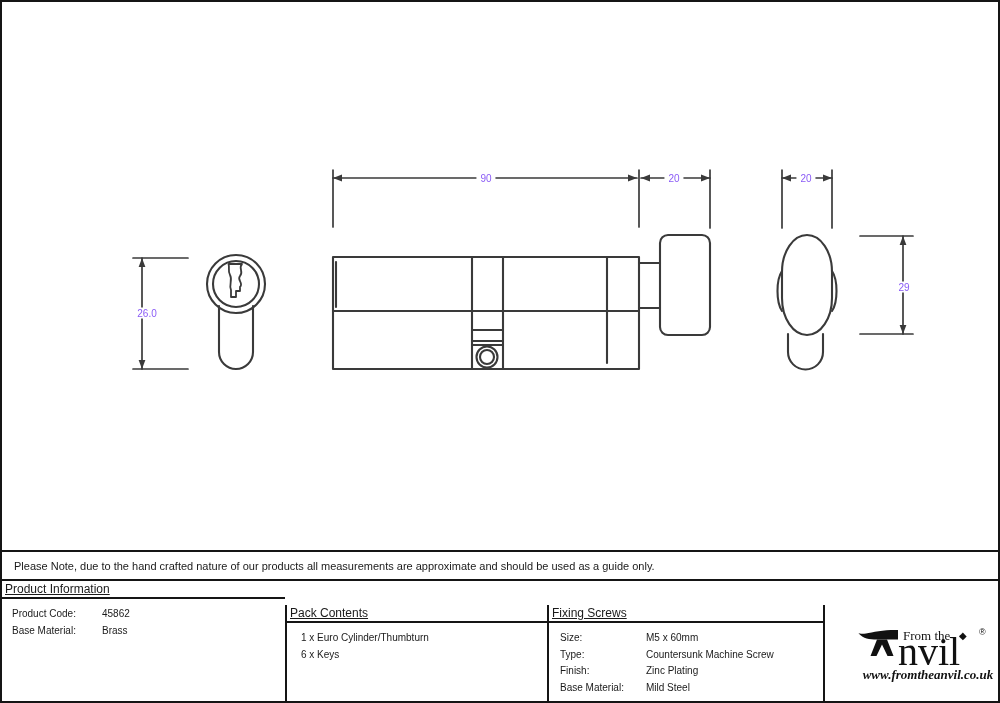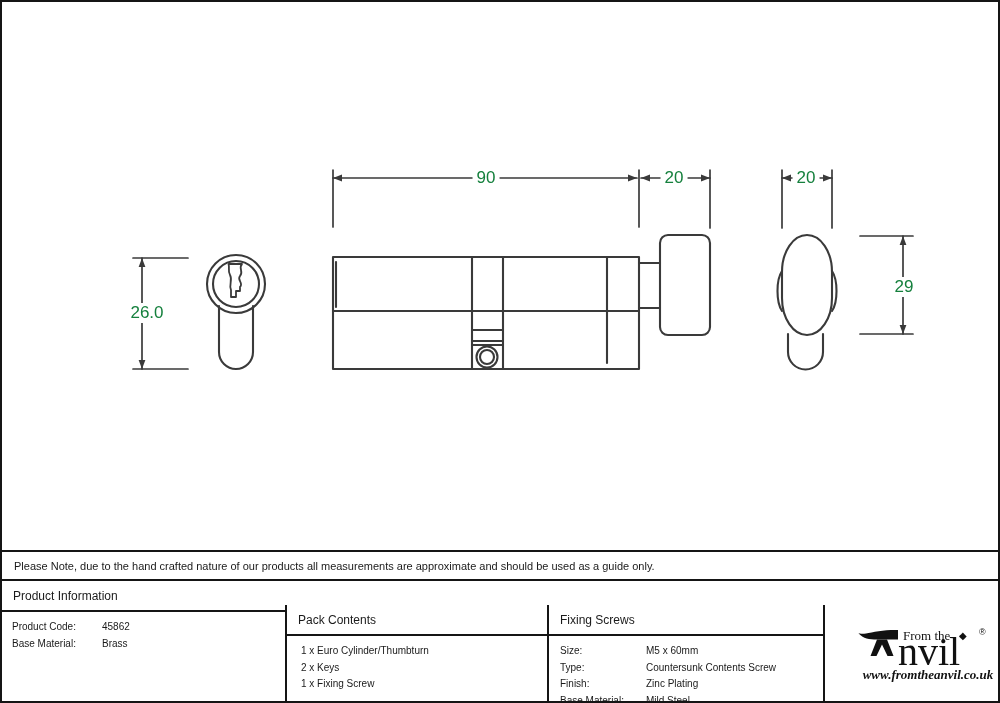--- a/index.html
+++ b/index.html
@@ -14,22 +14,22 @@
     overflow:hidden;
   }
   
   .drawing{position:absolute;left:0;top:0;width:996px;height:548px;}
   .drawing svg{position:absolute;left:0;top:0;}
   .dim-label{
     position:absolute;
     transform:translate(-50%,-50%);
     background:#ffffff;
     padding:0 4px;
-    font-size:17px;
-    color:#15803d;
+    font-size:10px;
+    color:#8b5cf6;
     white-space:nowrap;
     z-index:2;
   }
   
   .note-bar{
     position:absolute;left:0;top:548px;width:996px;height:31px;
     box-sizing:border-box;
     border-top:2px solid #151515;
     border-bottom:2px solid #151515;
     display:flex;align-items:center;
@@ -41,25 +41,26 @@
     position:absolute;left:0;top:579px;right:0;bottom:0;
     display:flex;
   }
   .col{box-sizing:border-box;overflow:hidden;}
   .col + .col{border-left:2px solid #151515;margin-top:24px;}
   .col-product{width:283px;}
   .col-pack{width:262px;}
   .col-fix{width:276px;}
   .col-logo{flex:1;display:flex;align-items:center;justify-content:flex-end;}
   .cell-header{
-    height:31px;box-sizing:border-box;
+    height:18px;box-sizing:border-box;
     border-bottom:2px solid #151515;
     display:flex;align-items:center;
-    padding-left:11px;
+    padding-left:3px;
     font-size:12px;
+    text-decoration:underline;
   }
   .cell-body{
     padding:7px 0 0 10px;
     font-size:10px;
     line-height:16.5px;
     white-space:nowrap;
   }
   .col-pack .cell-body{padding-left:14px;}
   .col-fix .cell-body{padding-left:11px;}
   .kv .k{display:inline-block;width:90px;}
@@ -163,33 +164,32 @@
         <div class="kv">
           <span class="k">Base Material:</span><span class="v">Brass</span>
         </div>
       </div>
     </div>
 
     <div class="col col-pack">
       <div class="cell-header">Pack Contents</div>
       <div class="cell-body">
         <div>1 x Euro Cylinder/Thumbturn</div>
-        <div>2 x Keys</div>
-        <div>1 x Fixing Screw</div>
+        <div>6 x Keys</div>
       </div>
     </div>
 
     <div class="col col-fix">
       <div class="cell-header">Fixing Screws</div>
       <div class="cell-body">
         <div class="kv">
           <span class="k">Size:</span><span class="v">M5 x 60mm</span>
         </div>
         <div class="kv">
-          <span class="k">Type:</span><span class="v">Countersunk Contents Screw</span>
+          <span class="k">Type:</span><span class="v">Countersunk Machine Screw</span>
         </div>
         <div class="kv">
           <span class="k">Finish:</span><span class="v">Zinc Plating</span>
         </div>
         <div class="kv">
           <span class="k">Base Material:</span><span class="v">Mild Steel</span>
         </div>
       </div>
     </div>
 

